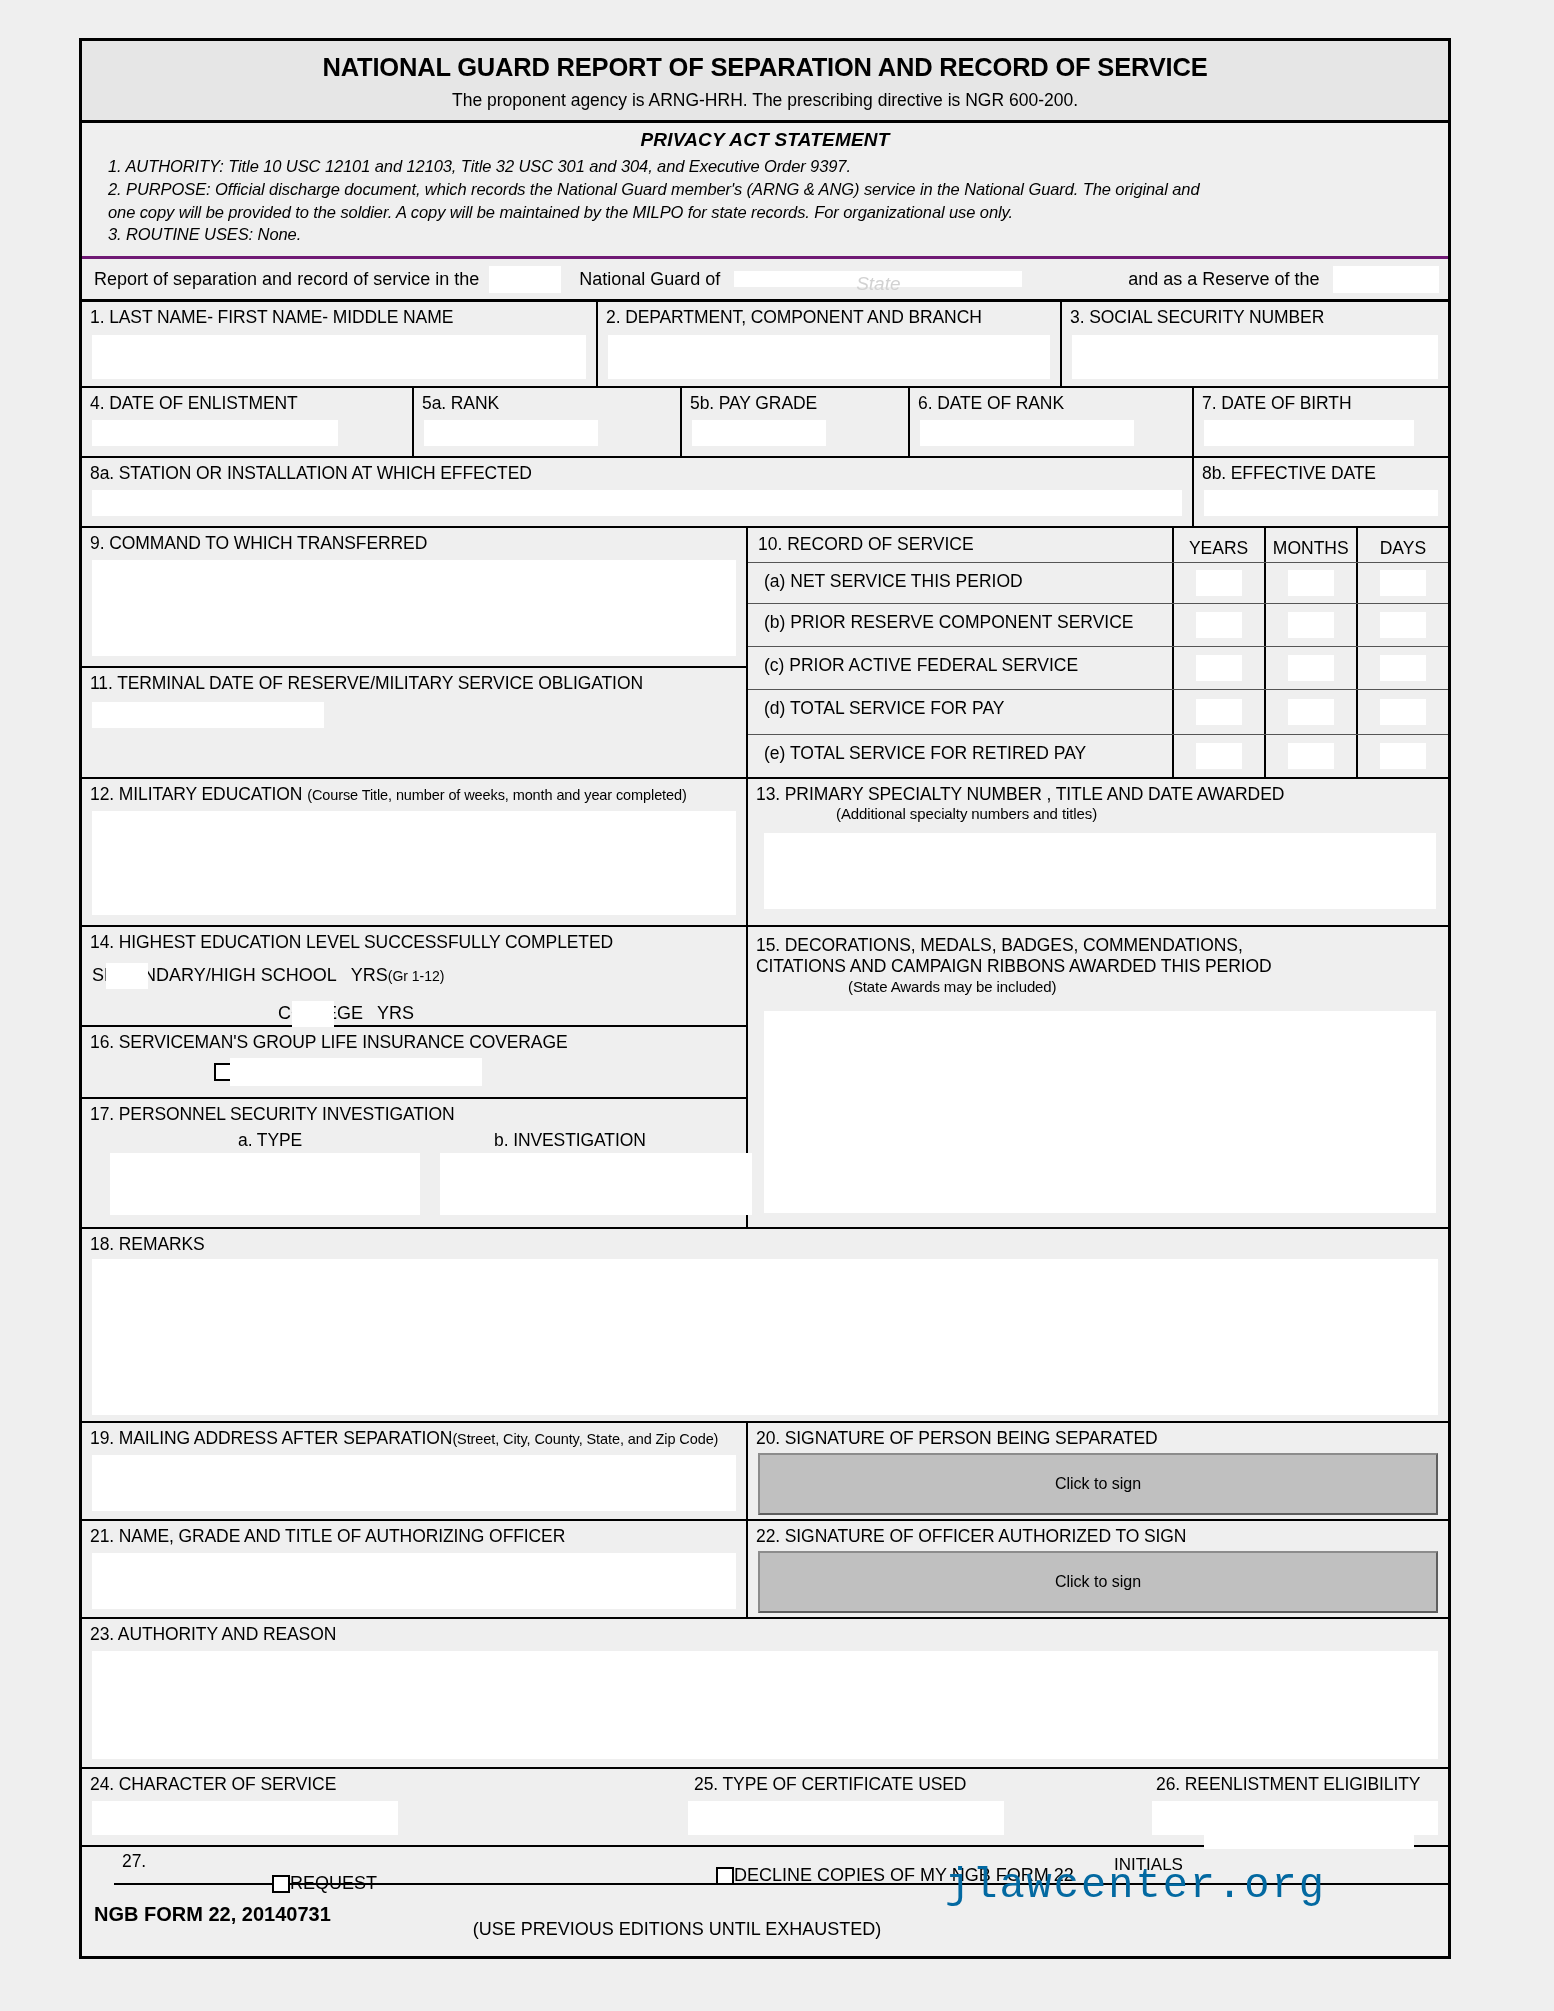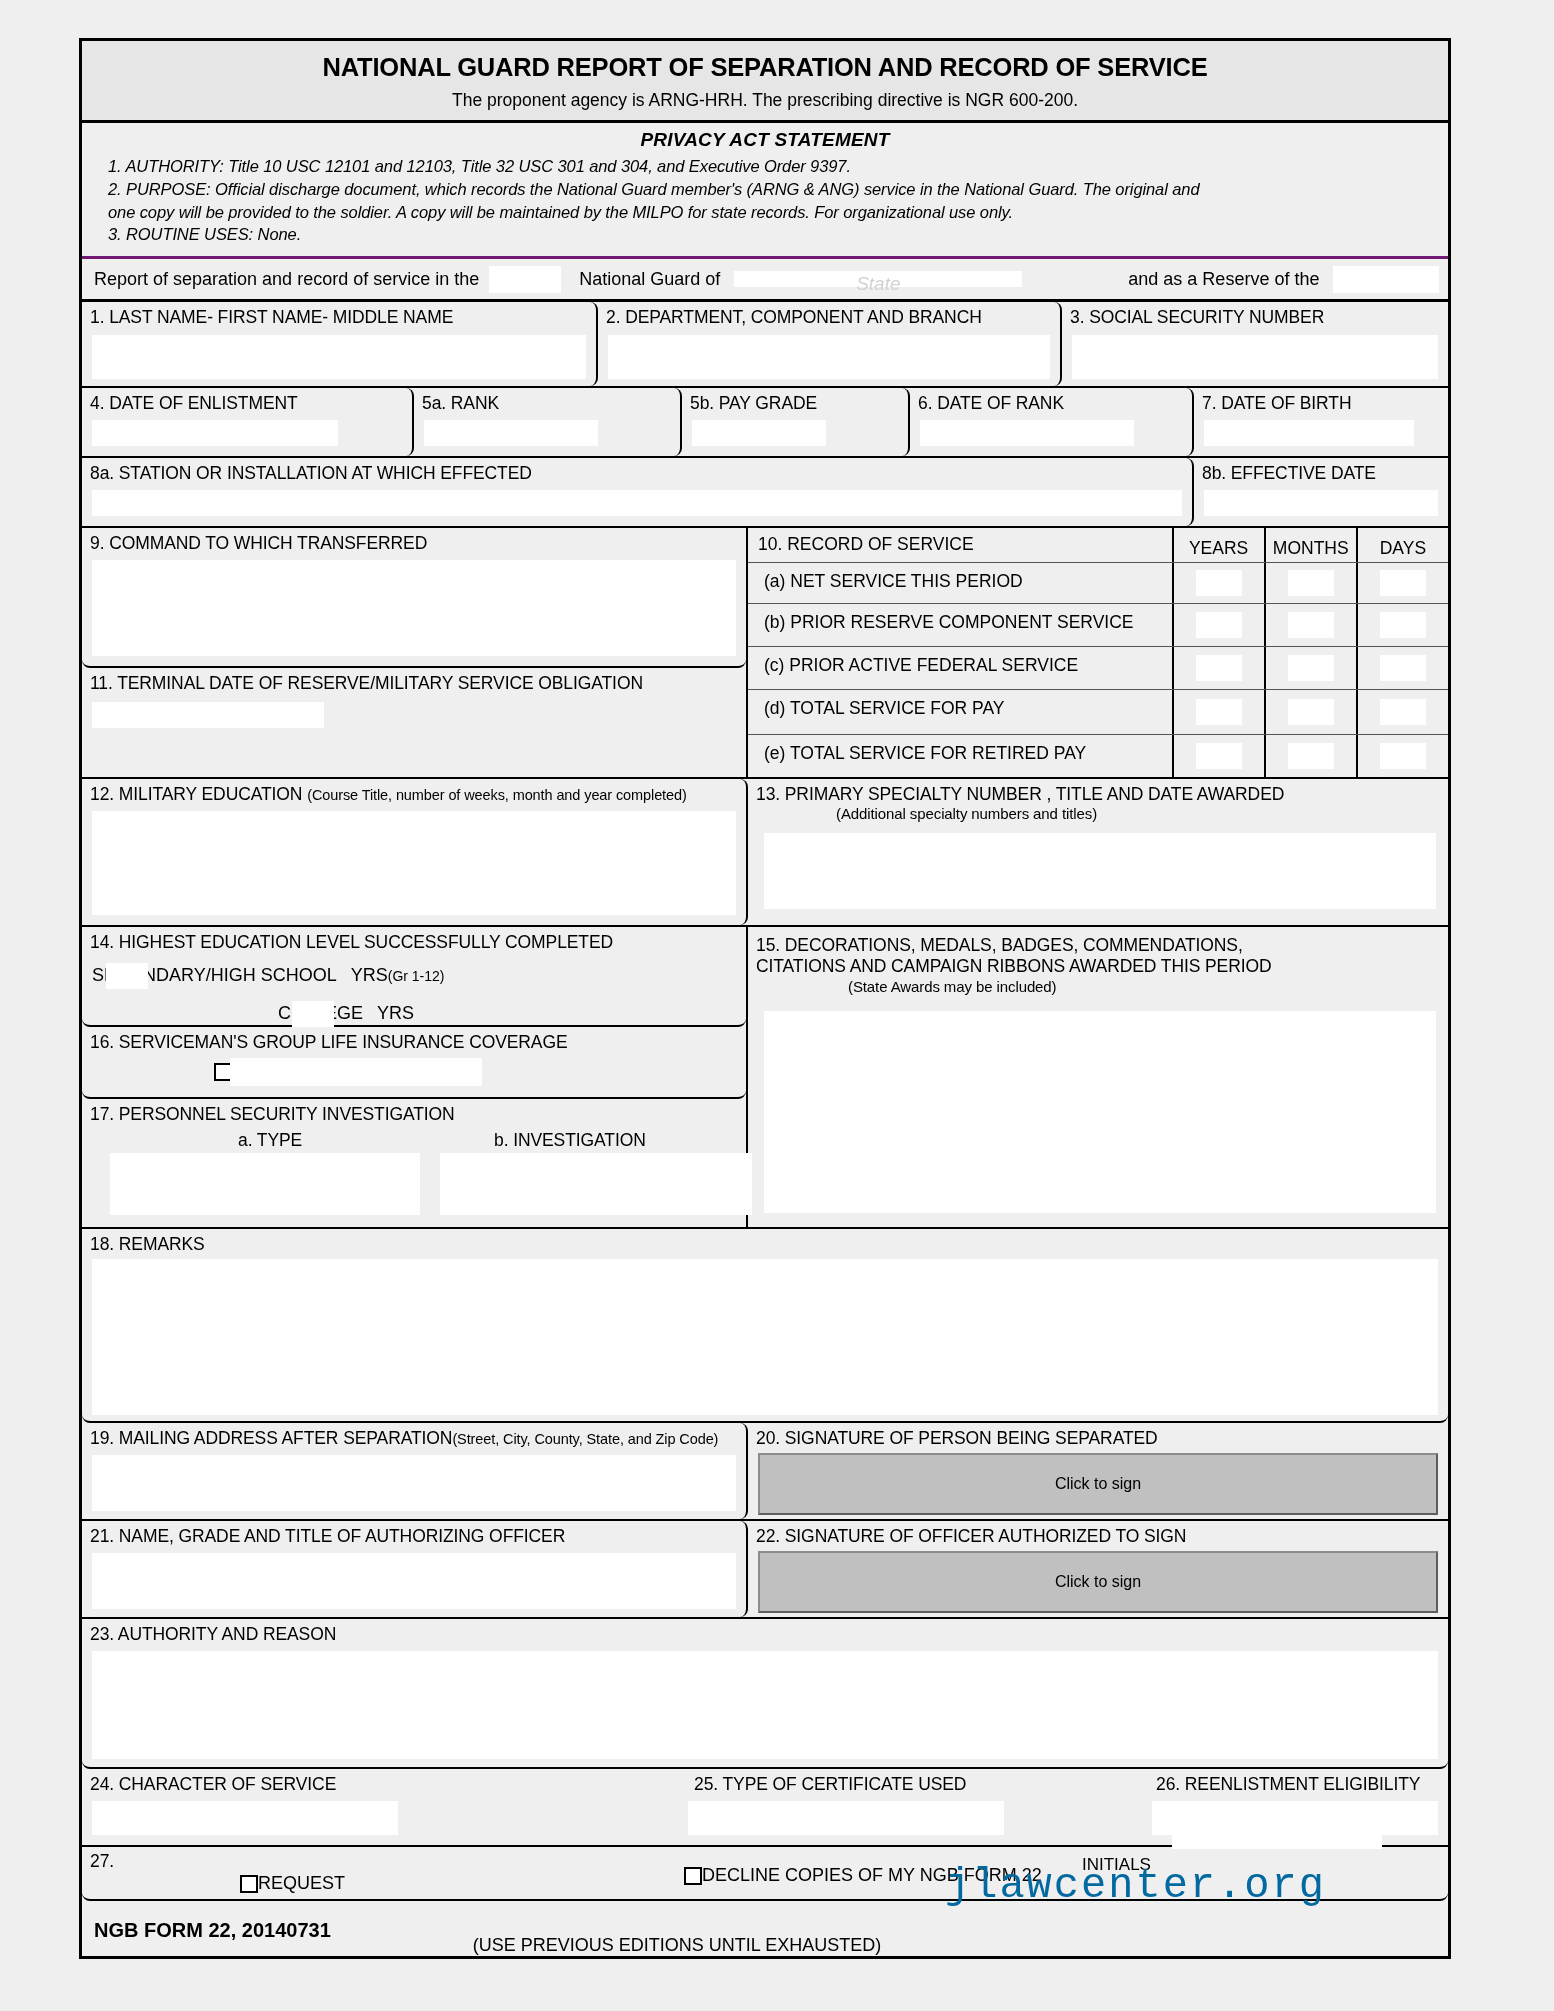--- a/index.html
+++ b/index.html
@@ -110,21 +110,21 @@
     position: relative;
   }
   .statebox .ph {
     position: absolute;
     left: 0; right: 0; top: 2px;
     text-align: center;
     color: #d2d2d2;
     font-size: 19px;
     font-style: italic;
   }
-  .fieldbox { position: relative; border-radius: 8px; }
+  .fieldbox { position: relative; }
   .fieldbox .inp { position: absolute; }
 
   
   .ros-row { display: flex; }
   .ros-label {
     width: 432px;
     font-size: 17.5px;
     padding: 8px 0 0 16px;
     box-sizing: border-box;
   }
@@ -476,21 +476,21 @@
     <div class="cell fieldbox" style="width:530px;height:76px;">
       <div class="lbl" style="padding-left:82px;">25. TYPE OF CERTIFICATE USED</div>
       <span class="inp" style="left:76px;top:32px;width:316px;height:34px;position:absolute;"></span>
     </div>
     <div class="cell fieldbox" style="width:306px;height:76px;">
       <div class="lbl" style="padding-left:14px;">26. REENLISTMENT ELIGIBILITY</div>
       <span class="inp" style="left:10px;right:10px;top:32px;height:34px;position:absolute;"></span>
     </div>
   </div>
 
-  <div class="cell bb fieldbox" style="height:54px;">
+  <div class="cell bb fieldbox" style="height:38px;margin-left:32px;">
     <div class="lbl" style="padding-top:4px;">27.</div>
     <div style="position:absolute;left:158px;top:26px;display:flex;align-items:center;font-size:18px;">
       <span class="chk"></span>
       <span>REQUEST</span>
     </div>
     <div style="position:absolute;left:602px;top:18px;display:flex;align-items:center;font-size:18px;">
       <span class="chk"></span>
       <span>DECLINE COPIES OF MY NGB FORM 22</span>
     </div>
     <div style="position:absolute;left:1000px;top:8px;font-size:17px;">INITIALS</div>

